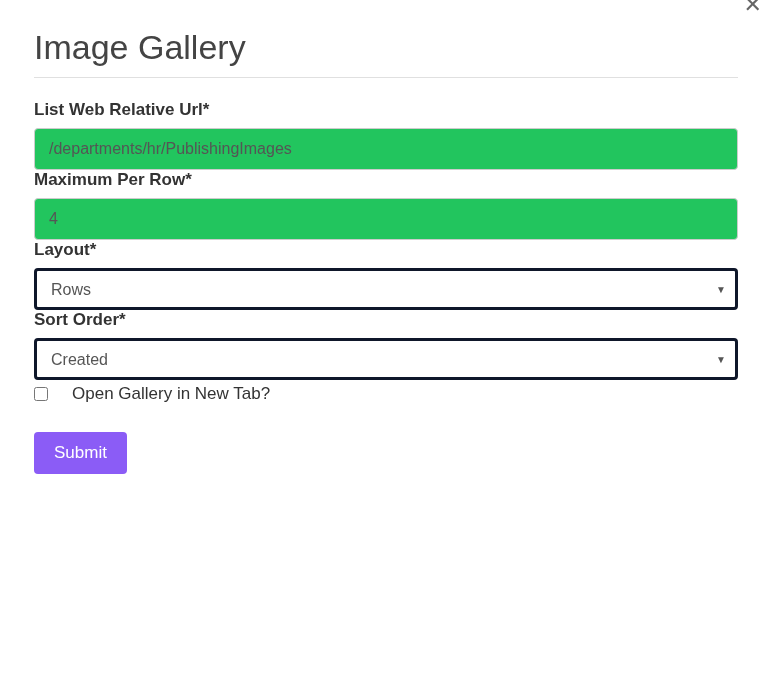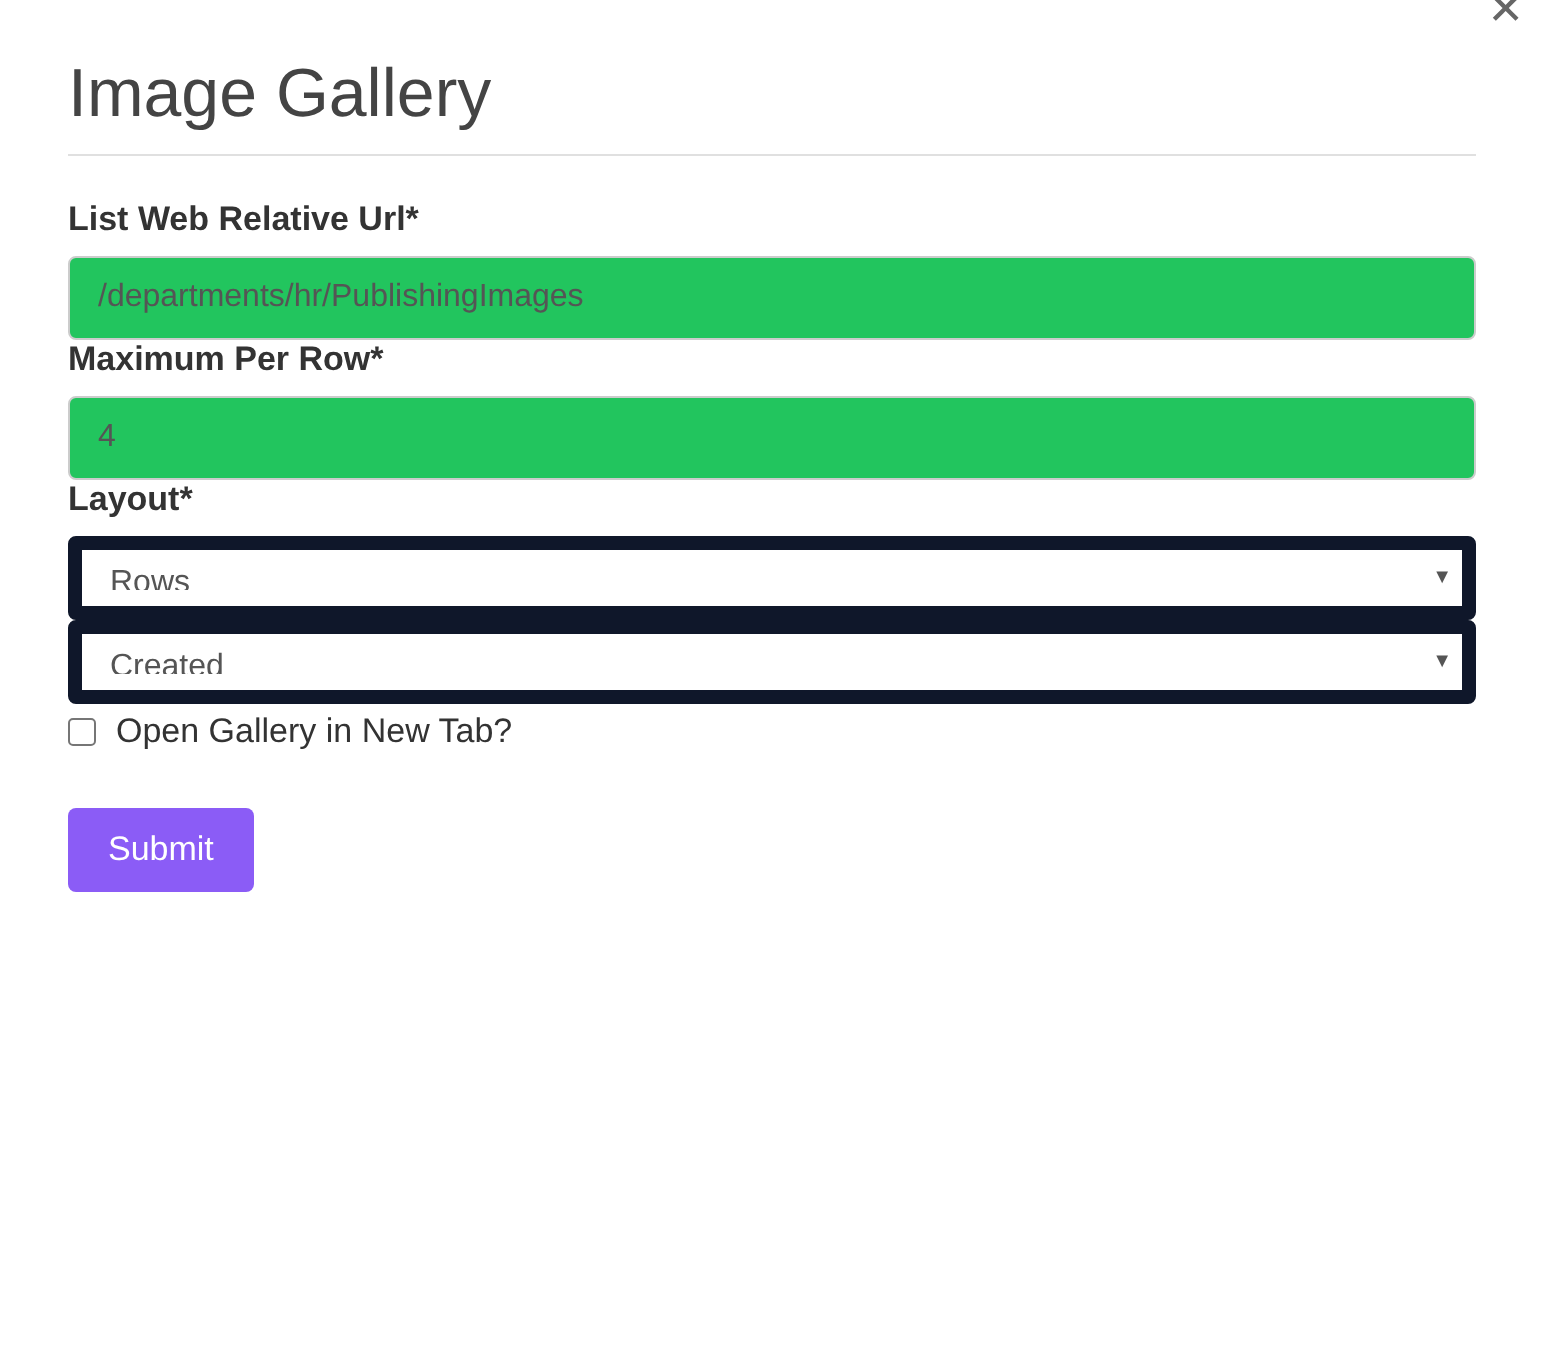--- a/index.html
+++ b/index.html
@@ -57,21 +57,21 @@
       outline: none;
       font-family: inherit;
     }
     .form-select {
       width: 100%;
       height: 42px;
       padding: 8px 14px;
       font-size: 16px;
       color: #555;
       background: #ffffff;
-      border: 7px solid #0f172a;
+      border: 3px solid #0f172a;
       border-radius: 4px;
       outline: none;
       font-family: inherit;
       appearance: none;
       -webkit-appearance: none;
       background-image: none;
     }
     .select-wrap {
       position: relative;
     }
@@ -80,21 +80,21 @@
       right: 12px;
       top: 50%;
       transform: translateY(-50%);
       font-size: 10px;
       color: #555;
       pointer-events: none;
     }
     .checkbox-row {
       display: flex;
       align-items: center;
-      gap: 10px;
+      gap: 24px;
       margin-top: 4px;
       margin-bottom: 28px;
     }
     .checkbox-row input[type="checkbox"] {
       width: 14px;
       height: 14px;
       cursor: pointer;
       accent-color: #666;
     }
     .checkbox-row label {
@@ -137,20 +137,21 @@
     <label class="form-label">Layout*</label>
     <div class="select-wrap">
       <select class="form-select">
         <option>Rows</option>
       </select>
       <span class="select-caret">▼</span>
     </div>
   </div>
 
   <div class="form-group">
+    <label class="form-label">Sort Order*</label>
     <div class="select-wrap">
       <select class="form-select">
         <option>Created</option>
       </select>
       <span class="select-caret">▼</span>
     </div>
   </div>
 
   <div class="checkbox-row">
     <input type="checkbox" id="newtab" style="">

